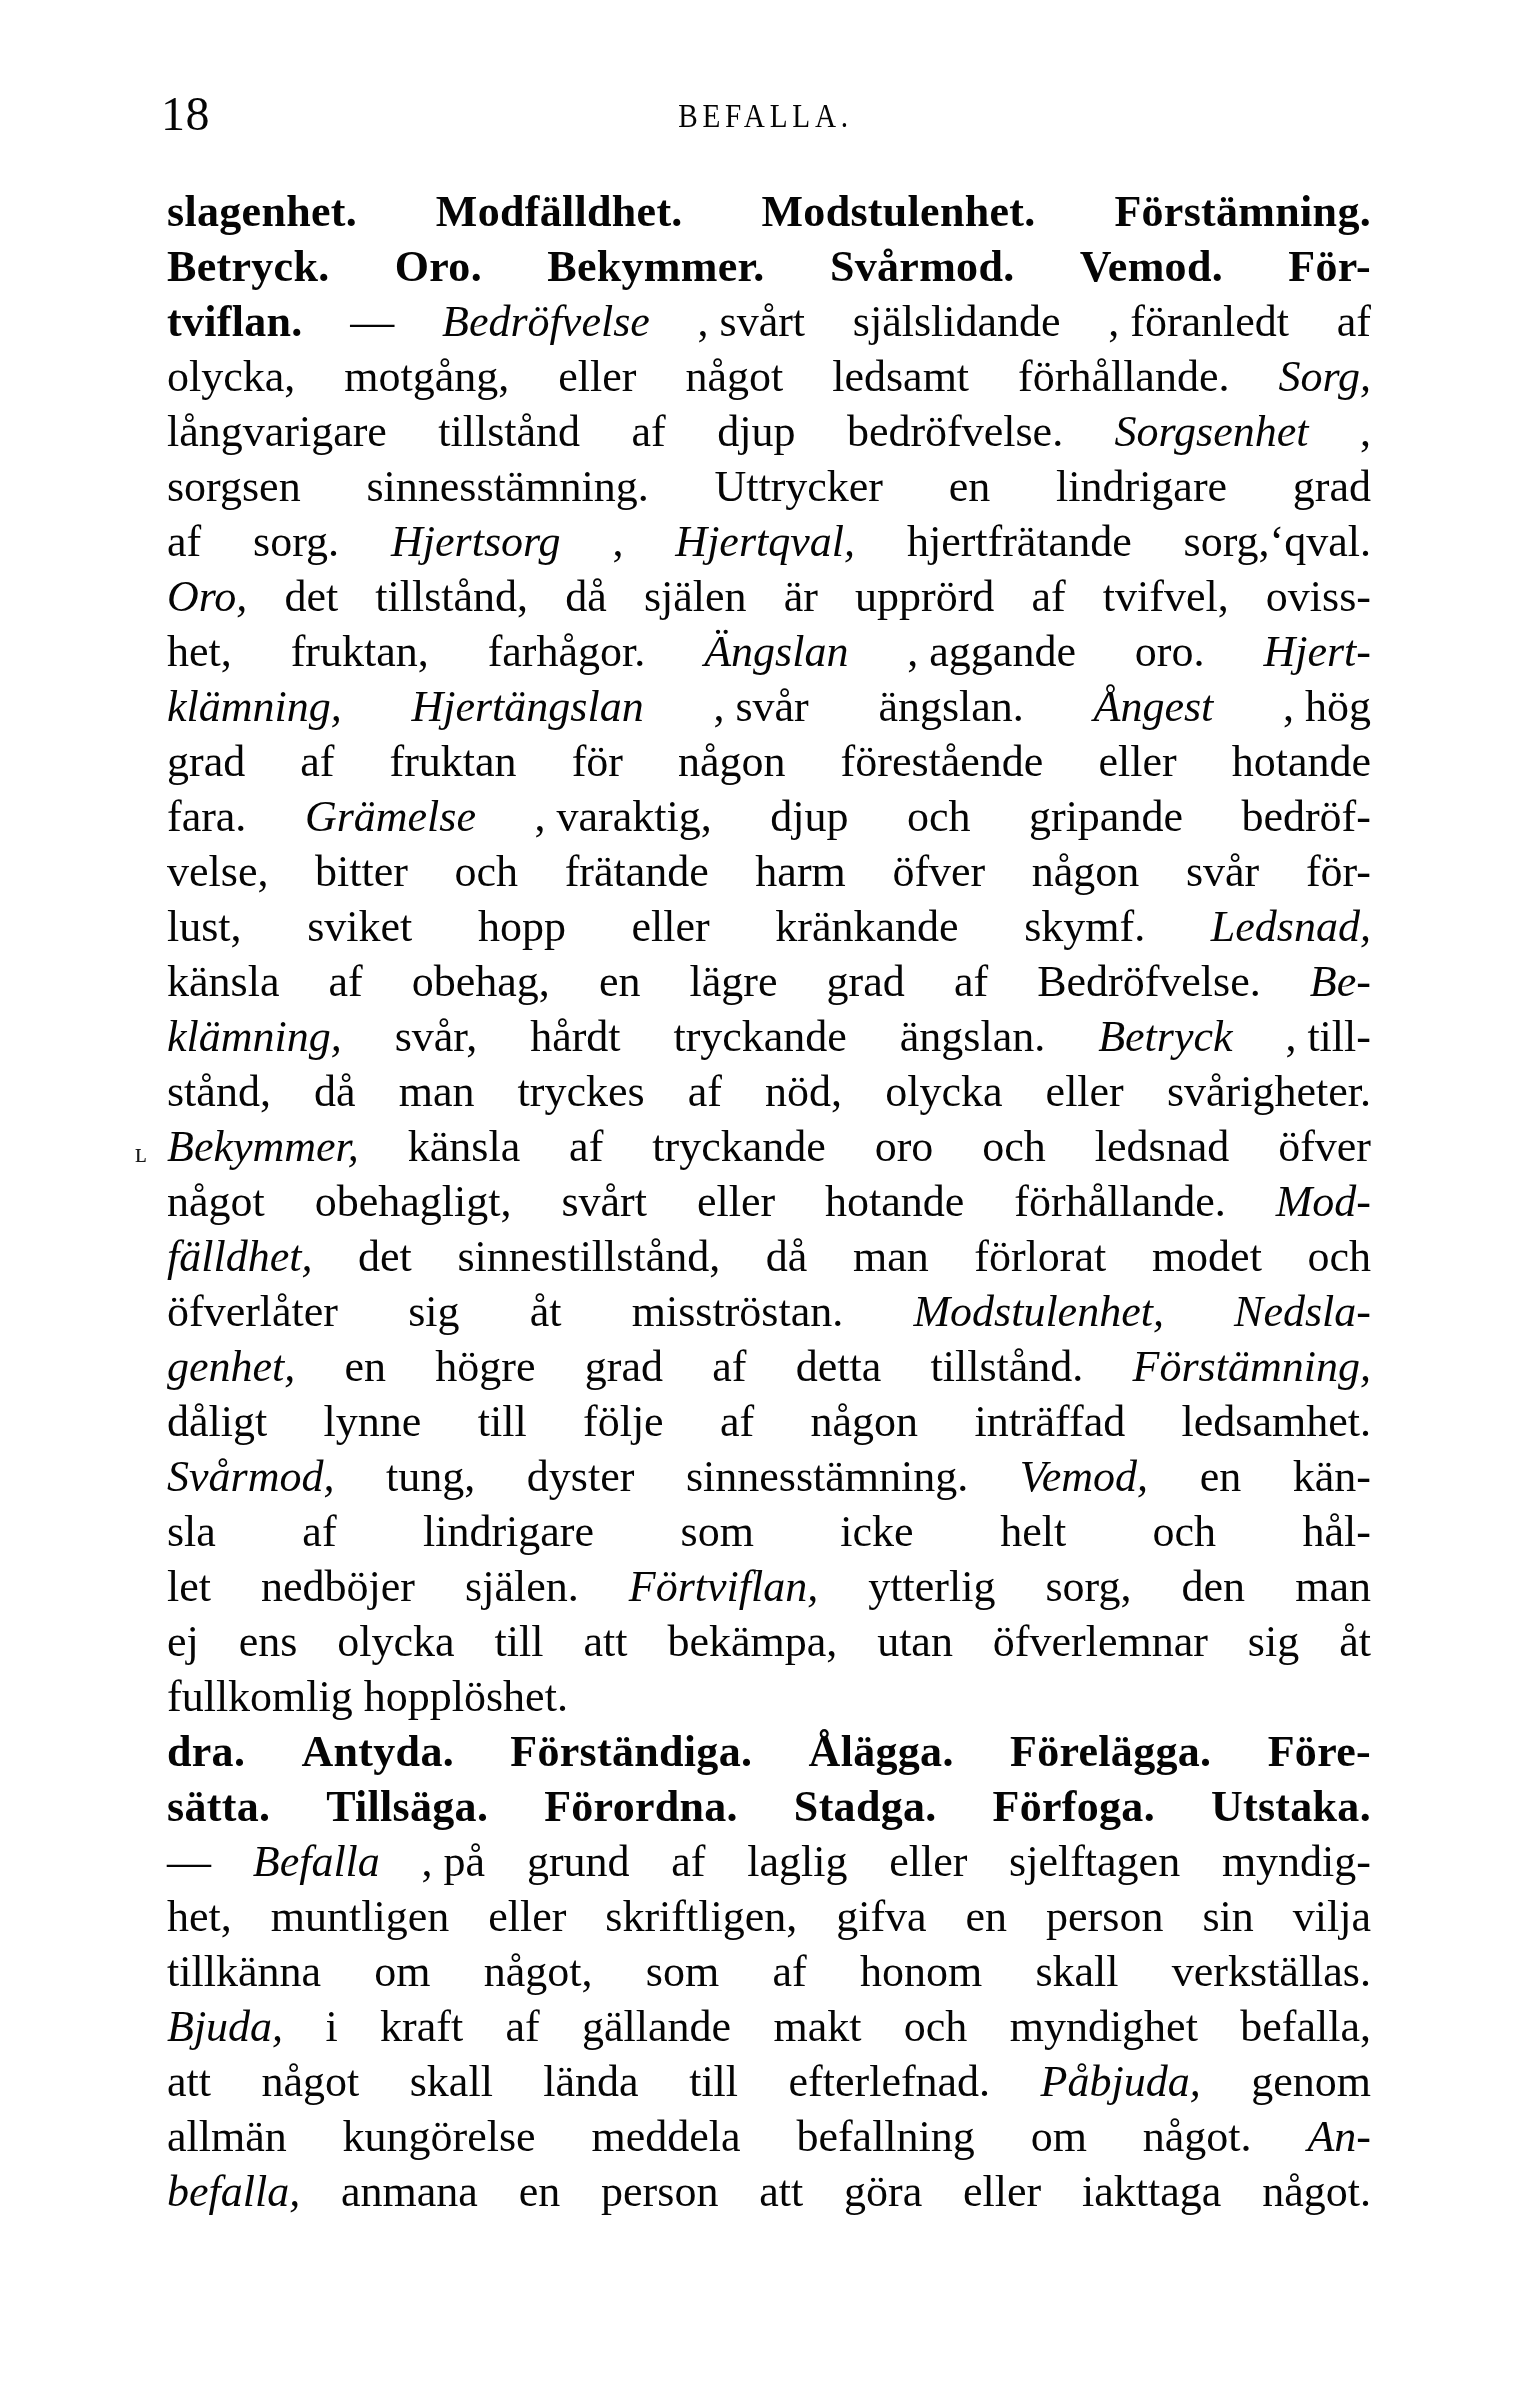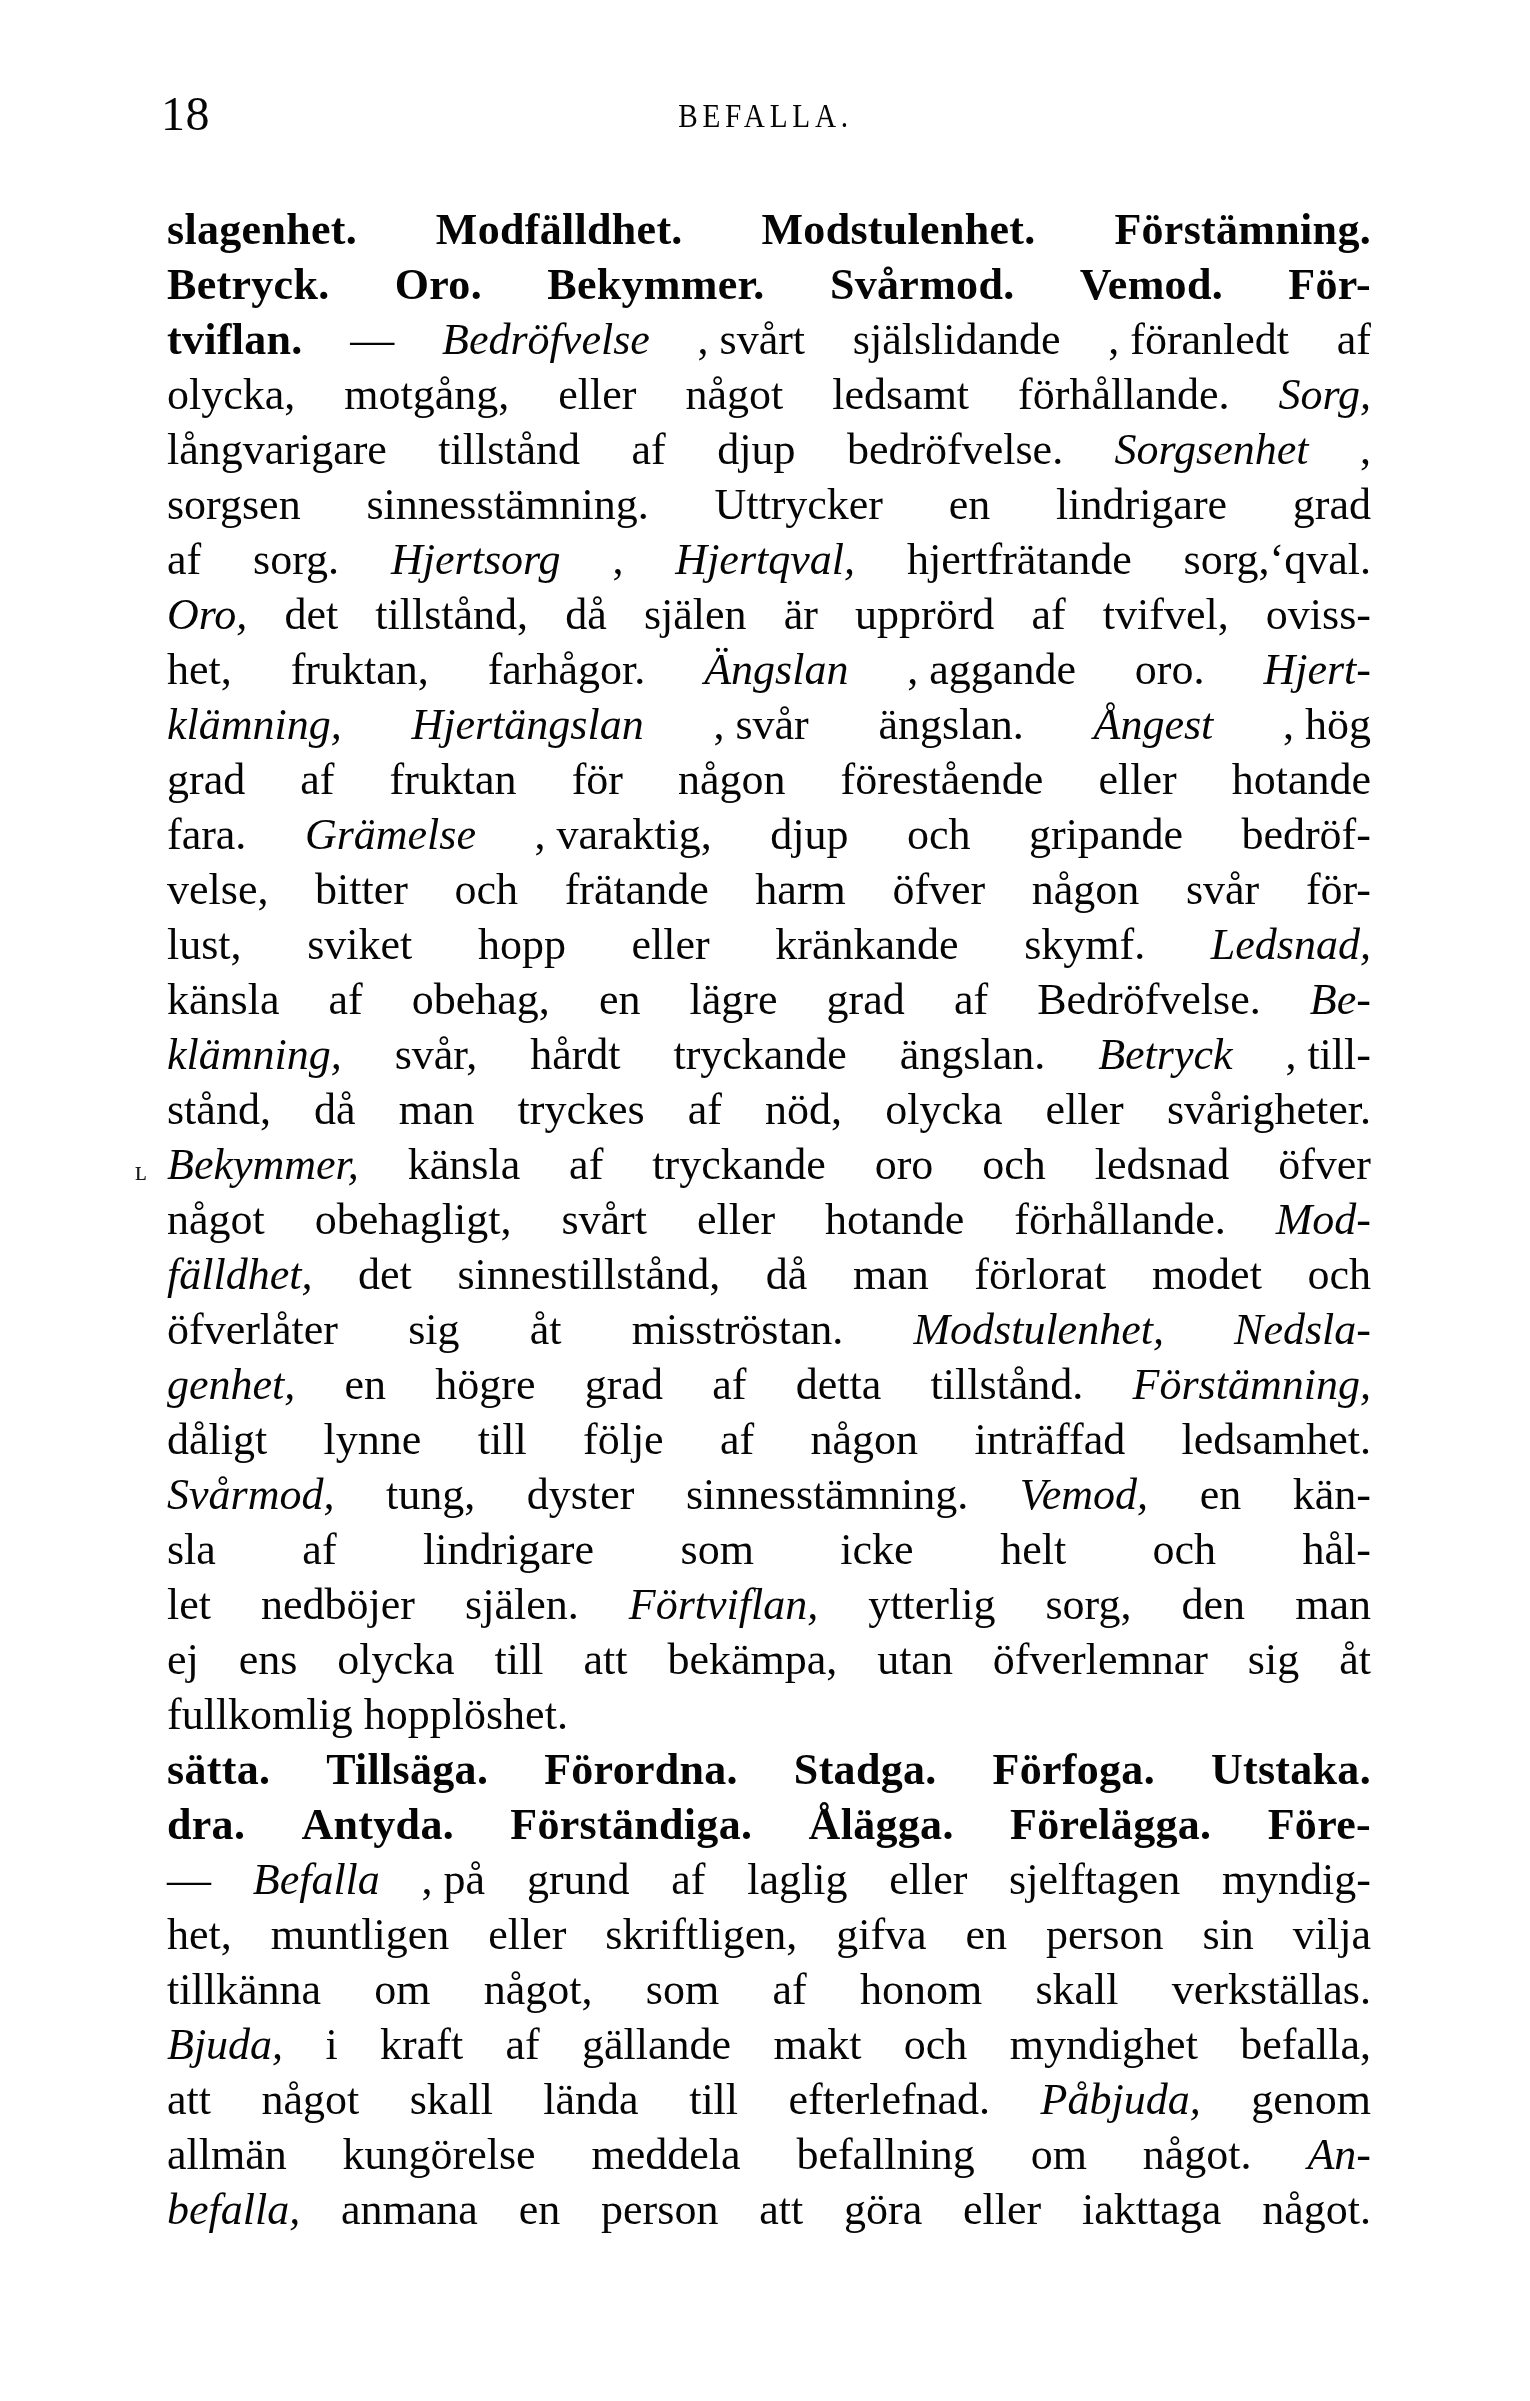--- a/index.html
+++ b/index.html
@@ -51,21 +51,20 @@
     font-weight: 400;
     transform: scaleX(0.86);
   }
 
   
   .text-block {
     position: absolute;
     left: 167px;
     top: 184px;
     width: 1204px;
-    margin-top: 18px;
   }
 
   .line {
     position: relative;
     height: 55px;
     font-size: 44px;
     line-height: 55px;
     white-space: nowrap;
     letter-spacing: 0px;
   }
@@ -378,34 +377,34 @@
         <span class="w">till</span>
         <span class="w">att</span>
         <span class="w">bekämpa,</span>
         <span class="w">utan</span>
         <span class="w">öfverlemnar</span>
         <span class="w">sig</span>
         <span class="w">åt</span>
       </div>
       <div class="line flush"><span class="w">fullkomlig hopplöshet.</span></div>
       <div class="line justify">
+        <span class="w b">dra.</span>
+        <span class="w b">Antyda.</span>
+        <span class="w b">Förständiga.</span>
+        <span class="w b">Ålägga.</span>
+        <span class="w b">Förelägga.</span>
+        <span class="w b">Före-</span>
+      </div>
+      <div class="line justify">
         <span class="w b">sätta.</span>
         <span class="w b">Tillsäga.</span>
         <span class="w b">Förordna.</span>
         <span class="w b">Stadga.</span>
         <span class="w b">Förfoga.</span>
         <span class="w b">Utstaka.</span>
-      </div>
-      <div class="line justify">
-        <span class="w b">dra.</span>
-        <span class="w b">Antyda.</span>
-        <span class="w b">Förständiga.</span>
-        <span class="w b">Ålägga.</span>
-        <span class="w b">Förelägga.</span>
-        <span class="w b">Före-</span>
       </div>
       <div class="line justify">
         <span class="w">—</span>
         <span class="w i">Befalla</span>
         <span class="w">, på</span>
         <span class="w">grund</span>
         <span class="w">af</span>
         <span class="w">laglig</span>
         <span class="w">eller</span>
         <span class="w">sjelftagen</span>

